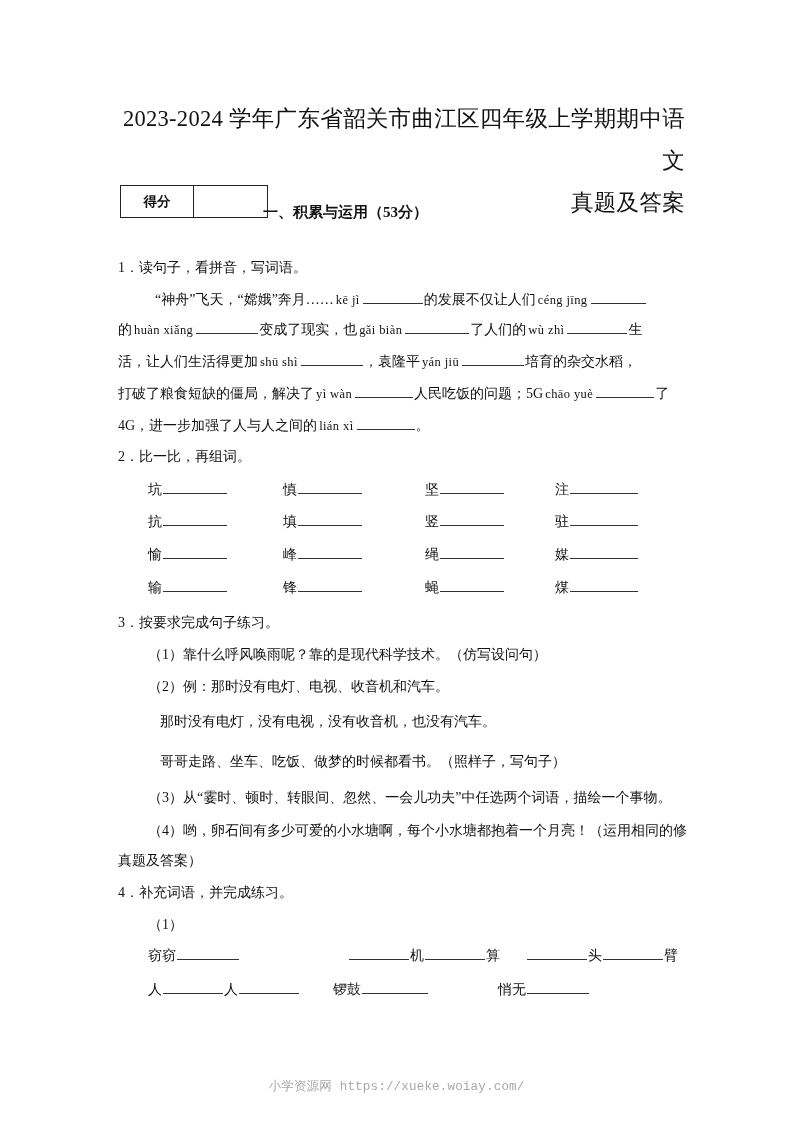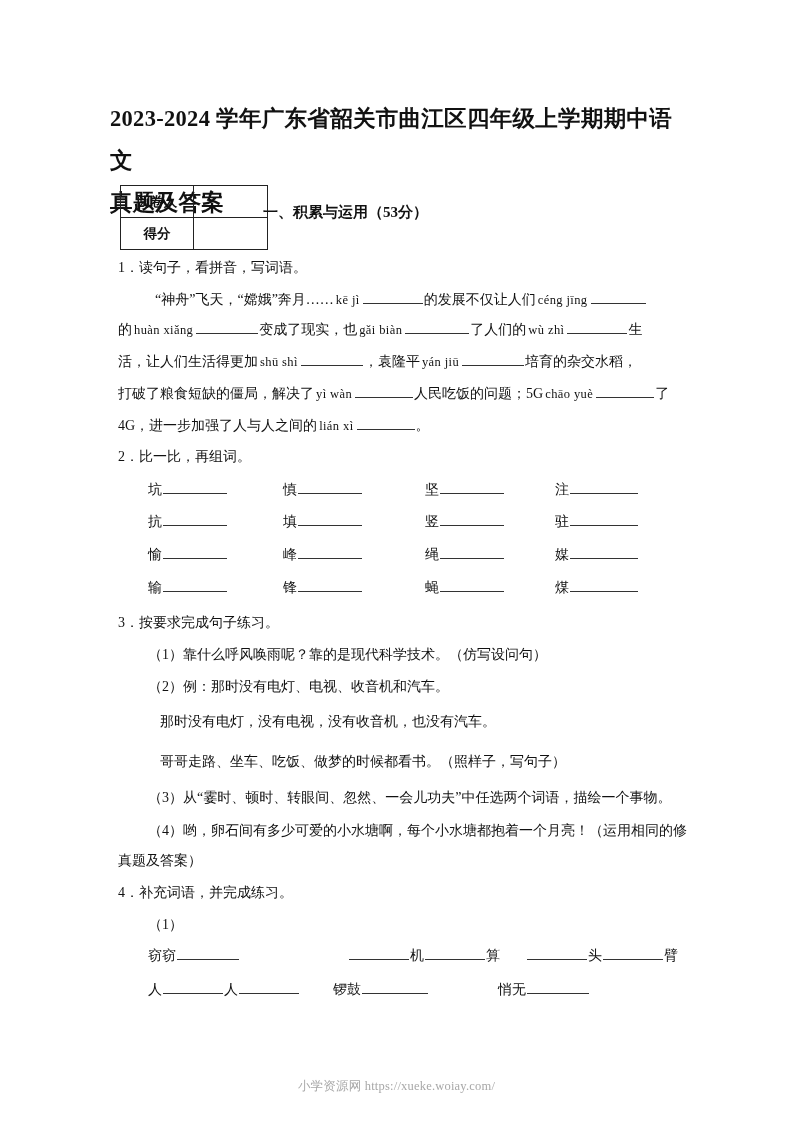--- a/index.html
+++ b/index.html
@@ -21,23 +21,23 @@
     width: 793px;
     height: 1122px;
   }
 
   
   .title {
     position: absolute;
     left: 110px;
     top: 98px;
     width: 575px;
-    text-align: left;
+    text-align: right;
     font-size: 22.5px;
-    font-weight: 700;
+    font-weight: 400;
     line-height: 42px;
     letter-spacing: 0.3px;
   }
   .title .line2 { display: block; }
 
   
   .score-table {
     position: absolute;
     left: 120px;
     top: 185px;
@@ -125,42 +125,38 @@
     white-space: nowrap;
   }
 
   
   .footer {
     position: absolute;
     left: 0;
     top: 1078px;
     width: 793px;
     text-align: center;
-    font-family: Liberation Serif, serif;
+    font-family: Liberation Mono, monospace;
     font-size: 12.5px;
     color: #a8a8a8;
     letter-spacing: 0.2px;
   }
 </style>
 </head>
 <body>
 
 <div class="page">
 
   <div class="title">
     <span>2023-2024 学年广东省韶关市曲江区四年级上学期期中语文</span>
     <span class="line2">真题及答案</span>
   </div>
 
   <table class="score-table">
     <tbody>
-        <tr>
-      <td>阅卷人</td>
-      <td class="val"></td>
-    </tr>
     <tr>
       <td>得分</td>
       <td class="val"></td>
     </tr>
   </tbody>
     </table>
 
   <div class="section-head">一、积累与运用（53分）</div>
 
   <div class="t q" style="left:118px; top:258px;">1．读句子，看拼音，写词语。</div>

